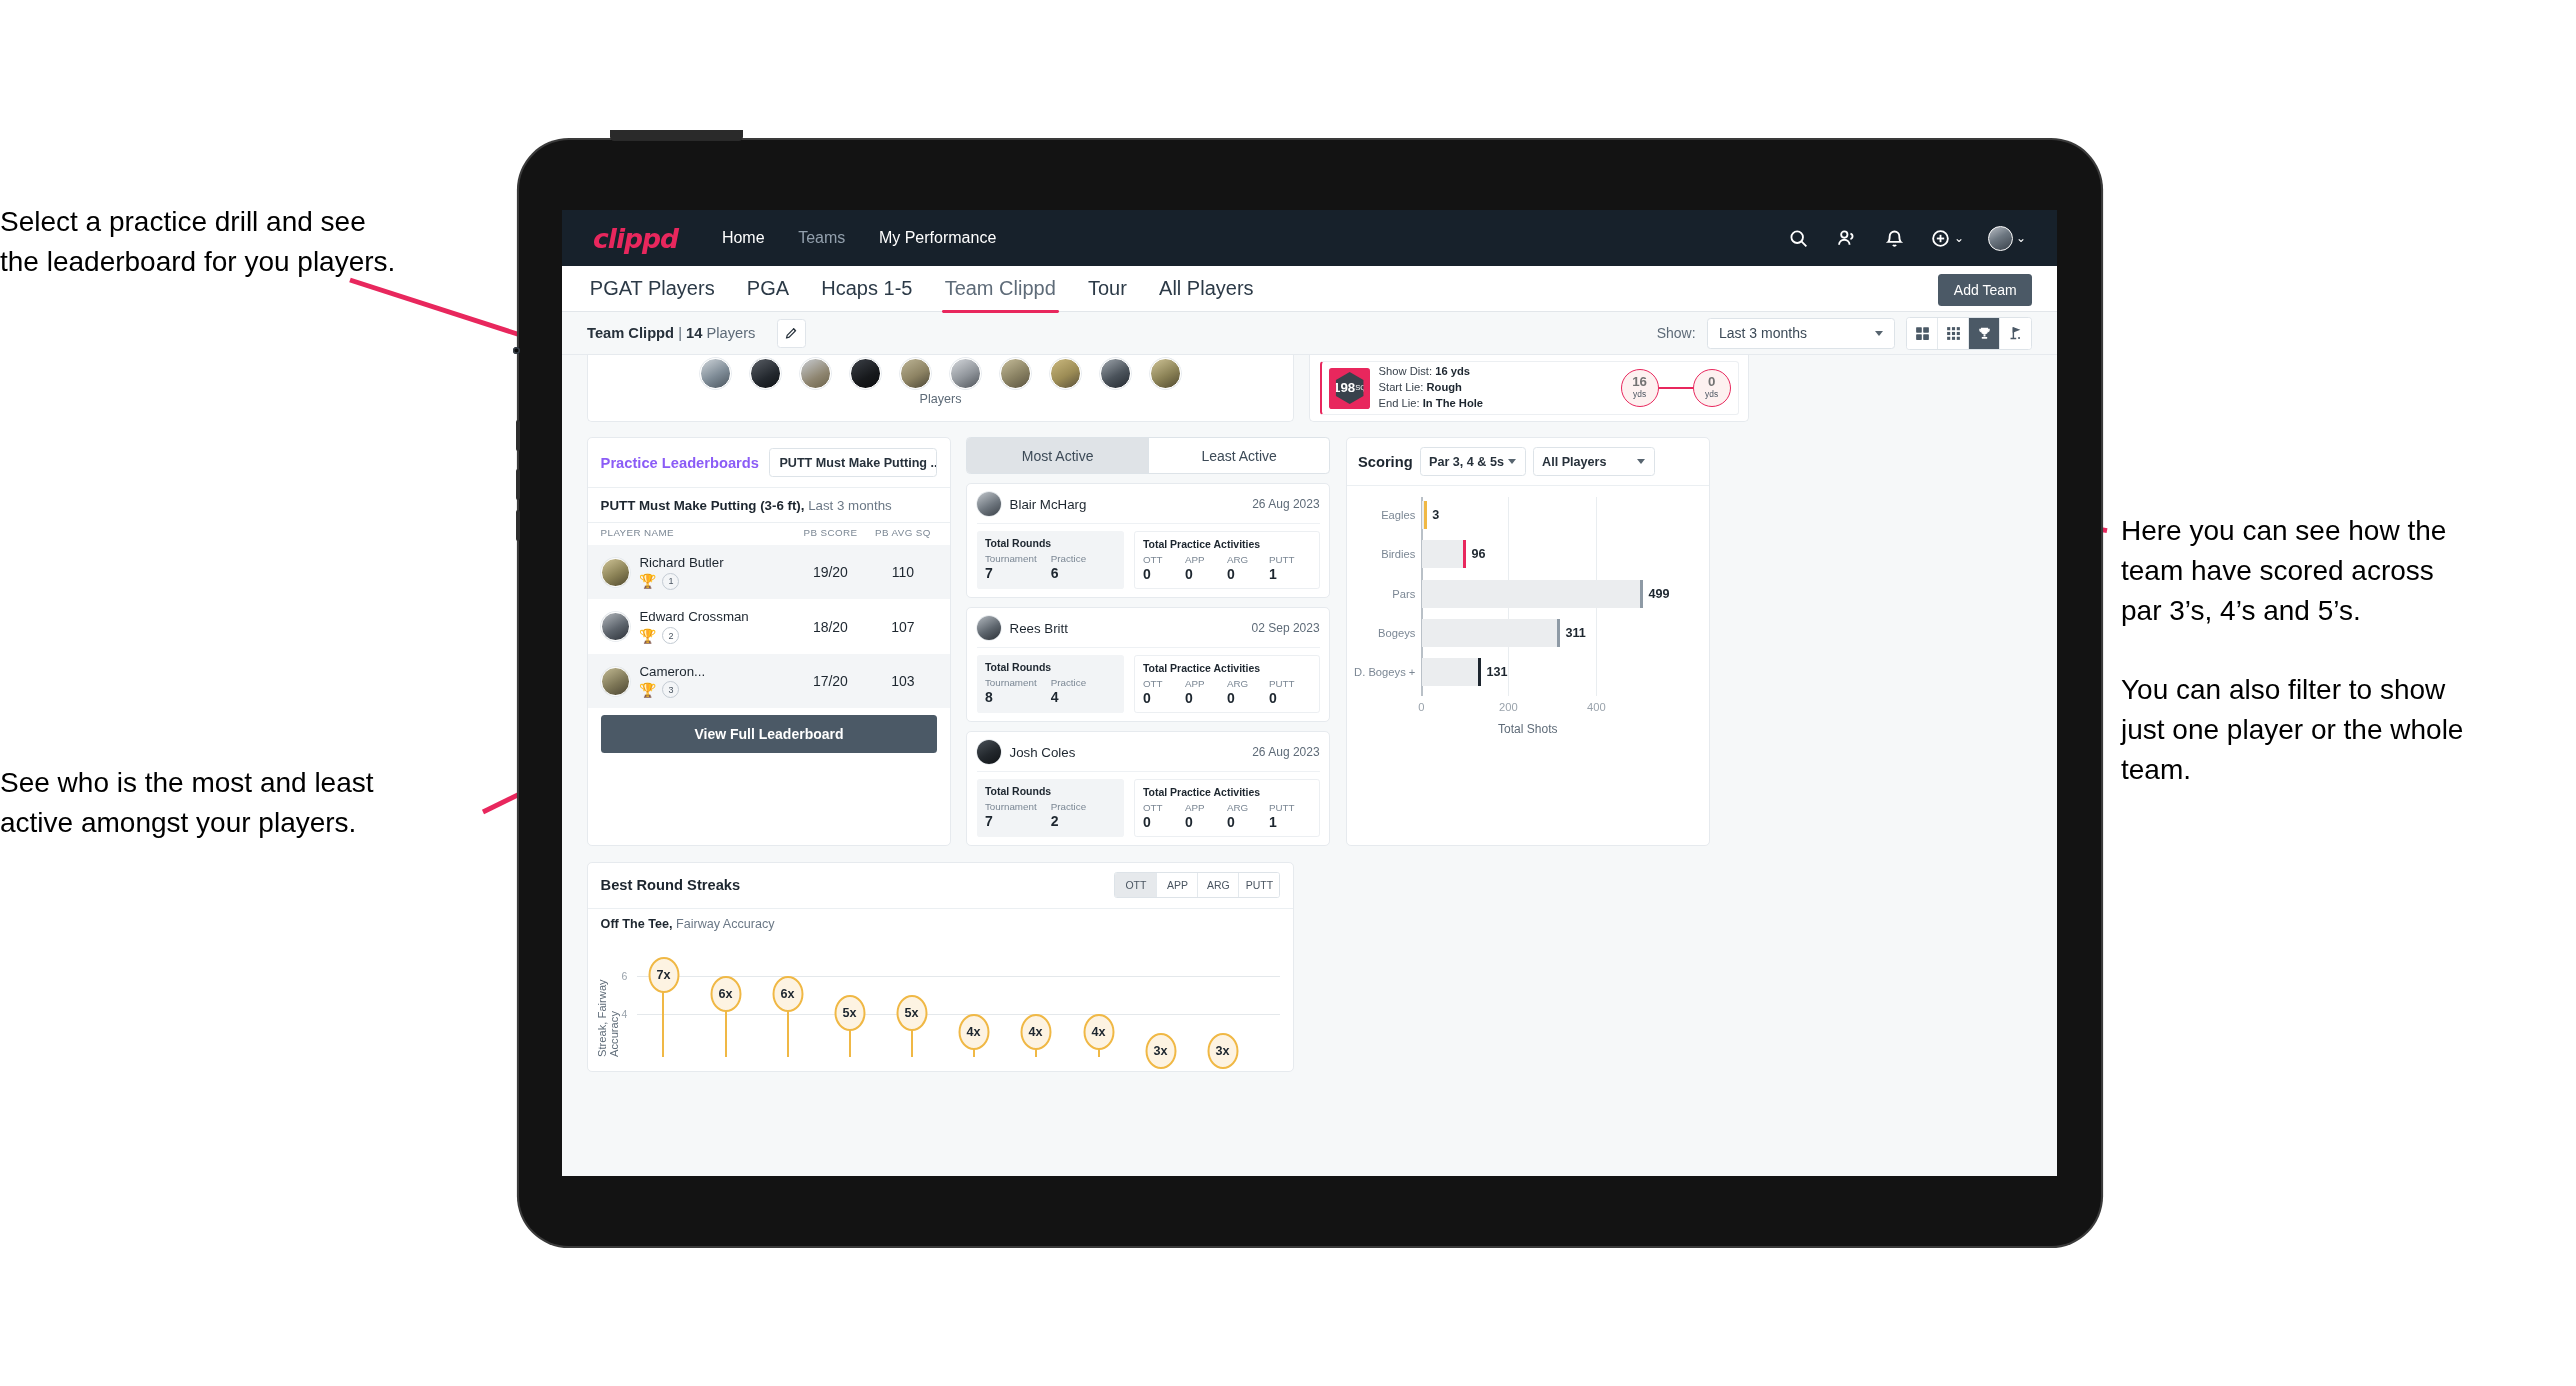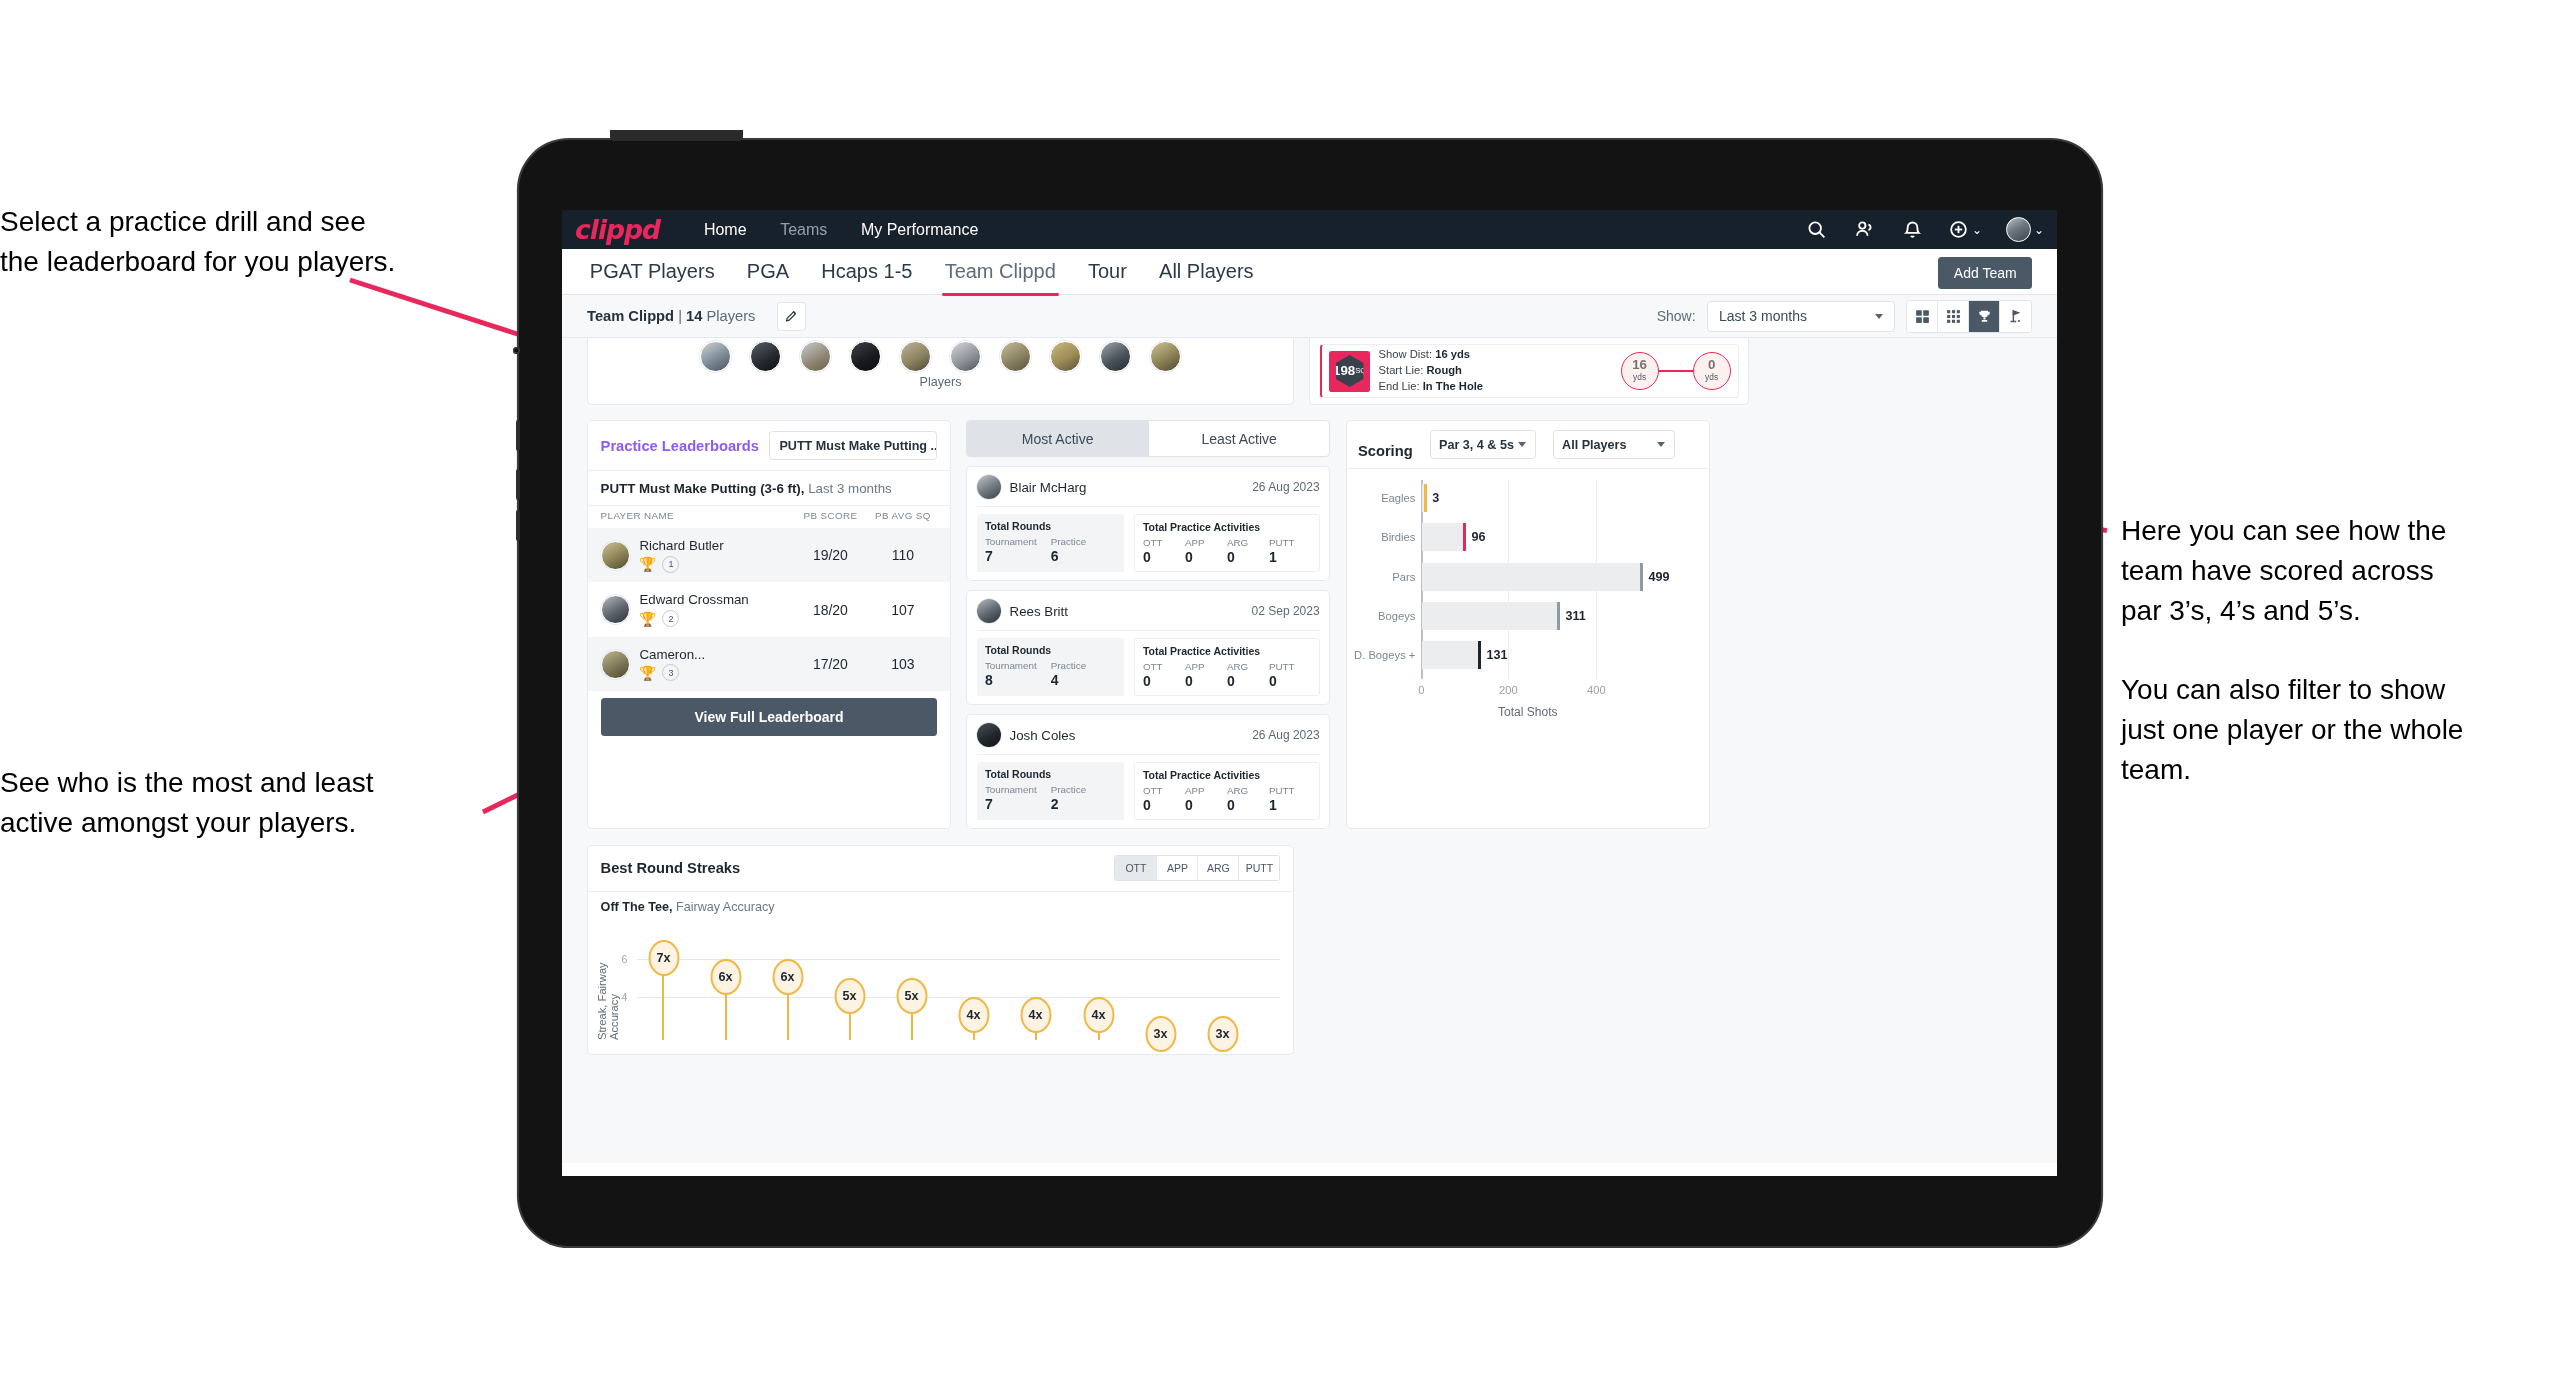--- a/index.html
+++ b/index.html
@@ -45,22 +45,22 @@
 
   #screen {
     position: absolute; left: 43px; top: 70px;
     width: 1495px; height: 966px;
     background: #ffffff;
     overflow: hidden;
   }
 
   
   #topnav {
-    height: 39px; background: #17212b;
-    display: flex; align-items: center; padding: 0 13px;
+    height: 56px; background: #17212b;
+    display: flex; align-items: center; padding: 0 31px;
   }
   #logo {
     font-family: "DejaVu Sans", sans-serif;
     font-weight: 700; font-style: italic;
     font-size: 26.6px; color: #e8275d; letter-spacing: -1px;
     margin-right: 41px;
   }
   .navlink {
     font-size: 16px; color: #ffffff; margin-right: 28px;
     padding: 4.2px 2.8px; cursor: pointer; white-space: nowrap;
@@ -215,21 +215,21 @@
   .blk-r { background: #f2f4f6; width: 147px; }
   .blk-p { border: 0.7px solid #eceff2; flex: 1; }
   .blk-t { font-size: 10.5px; font-weight: 700; color: #1d262f; white-space: nowrap; }
   .blk-cols { display: flex; margin-top: 4.2px; }
   .blk-cols .col { flex: 1; }
   .blk-cols .lab { font-size: 9.8px; color: #7b8794; }
   .blk-cols .val { font-size: 14px; font-weight: 700; color: #1d262f; margin-top: 1.4px; }
 
   
   #sc-card { width: 364px; }
-  #sc-head { display: flex; align-items: flex-end; padding: 9px 11.2px; gap: 17px; }
+  #sc-head { display: flex; align-items: center; padding: 9px 11.2px; gap: 7px; }
   #sc-title { font-size: 14.7px; font-weight: 700; color: #1d262f; }
   .sc-sel {
     height: 29px; border: 0.7px solid #dde3e8; border-radius: 3.5px; display: flex; align-items: center;
     padding: 0 8.4px; font-size: 12.6px; color: #27313b; font-weight: 700; cursor: pointer; white-space: nowrap;
   }
   #sc-sel1 { width: 106px; }
   #sc-sel2 { width: 122px; }
   .sc-sel .chev { margin-left: auto; }
   #sc-plot { position: relative; height: 223px; margin: 11.2px 12.6px 0 12.6px; }
   .sc-axis { position: absolute; left: 62px; top: 0; bottom: 24px; width: 1.4px; background: #b9c0c7; }

